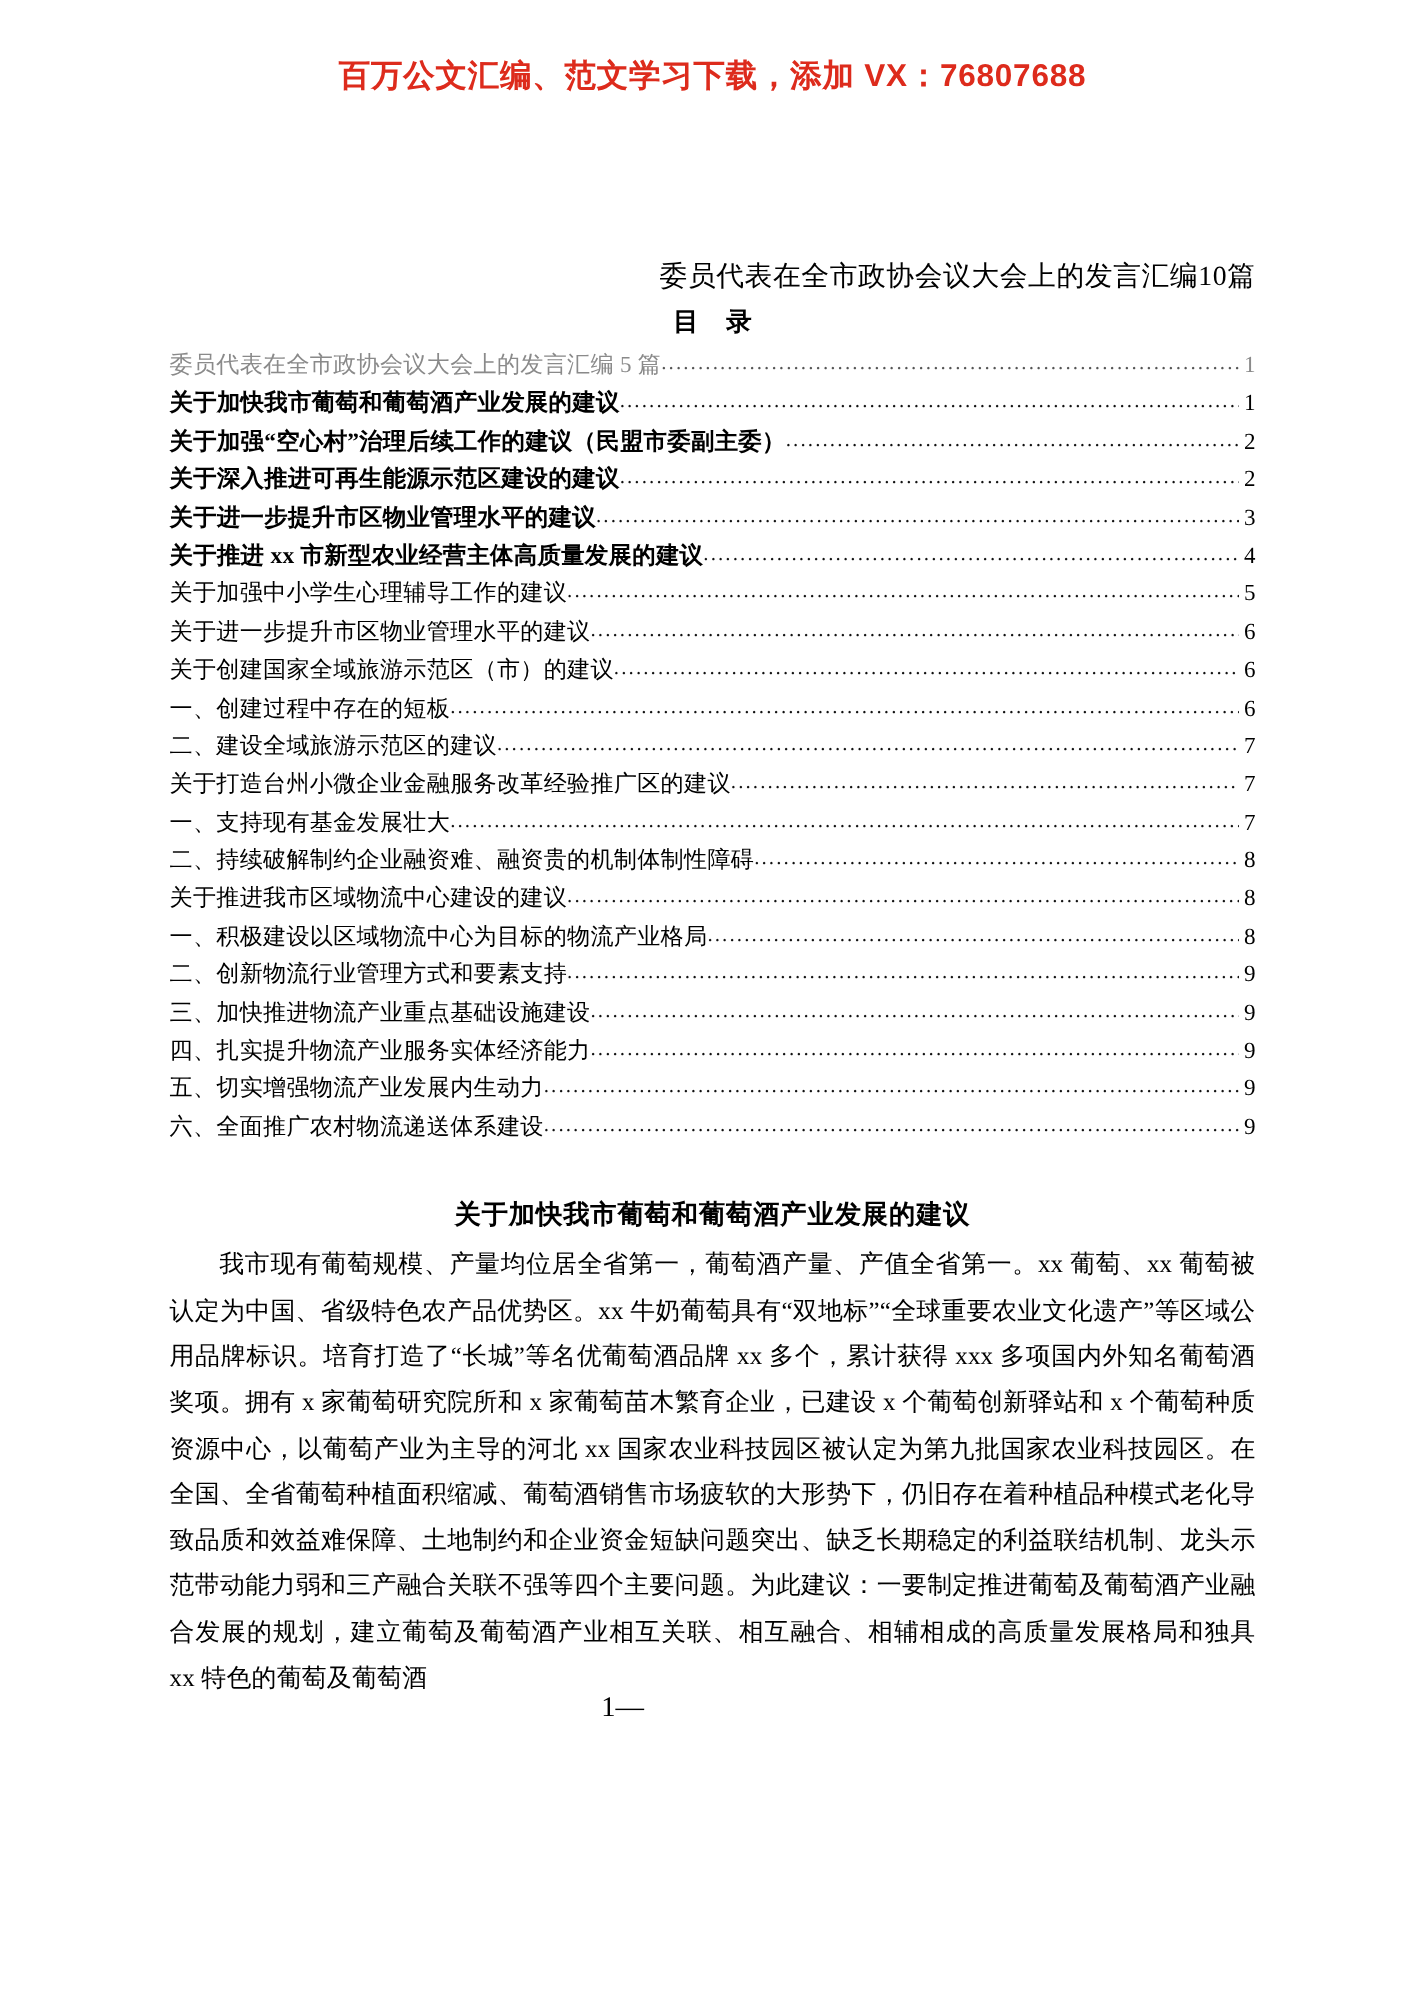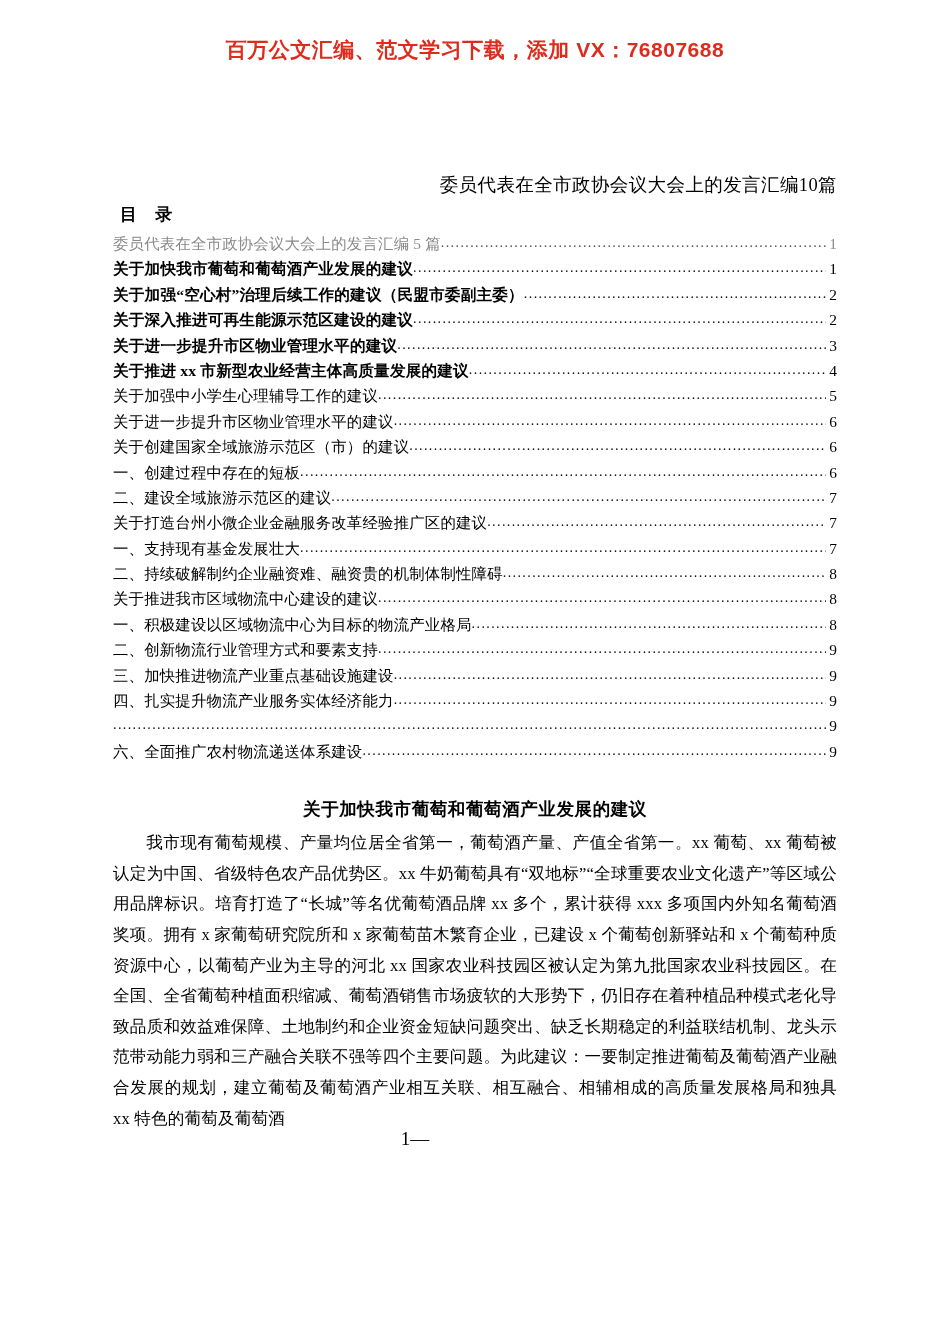--- a/index.html
+++ b/index.html
@@ -46,21 +46,21 @@
   .doc-title {
     text-align: right;
     font-size: 18.5px;
     line-height: 30px;
     letter-spacing: 0.4px;
     font-weight: normal;
     margin: 0 0 2px 0;
   }
 
   .toc-heading {
-    text-align: left;
+    text-align: center;
     font-size: 17px;
     font-weight: bold;
     letter-spacing: 7px;
     line-height: 26px;
     margin: 0 0 3px 0;
     text-indent: 7px;
   }
 
   
   .toc {
@@ -264,20 +264,21 @@
         <span class="toc-page">9</span>
       </div>
 
       <div class="toc-entry">
         <span class="toc-label">四、扎实提升物流产业服务实体经济能力</span>
         <span class="toc-leader">......................................................................................................................................................</span>
         <span class="toc-page">9</span>
       </div>
 
       <div class="toc-entry">
+        <span class="toc-label">五、切实增强物流产业发展内生动力</span>
         <span class="toc-leader">......................................................................................................................................................</span>
         <span class="toc-page">9</span>
       </div>
 
       <div class="toc-entry">
         <span class="toc-label">六、全面推广农村物流递送体系建设</span>
         <span class="toc-leader">......................................................................................................................................................</span>
         <span class="toc-page">9</span>
       </div>
 

